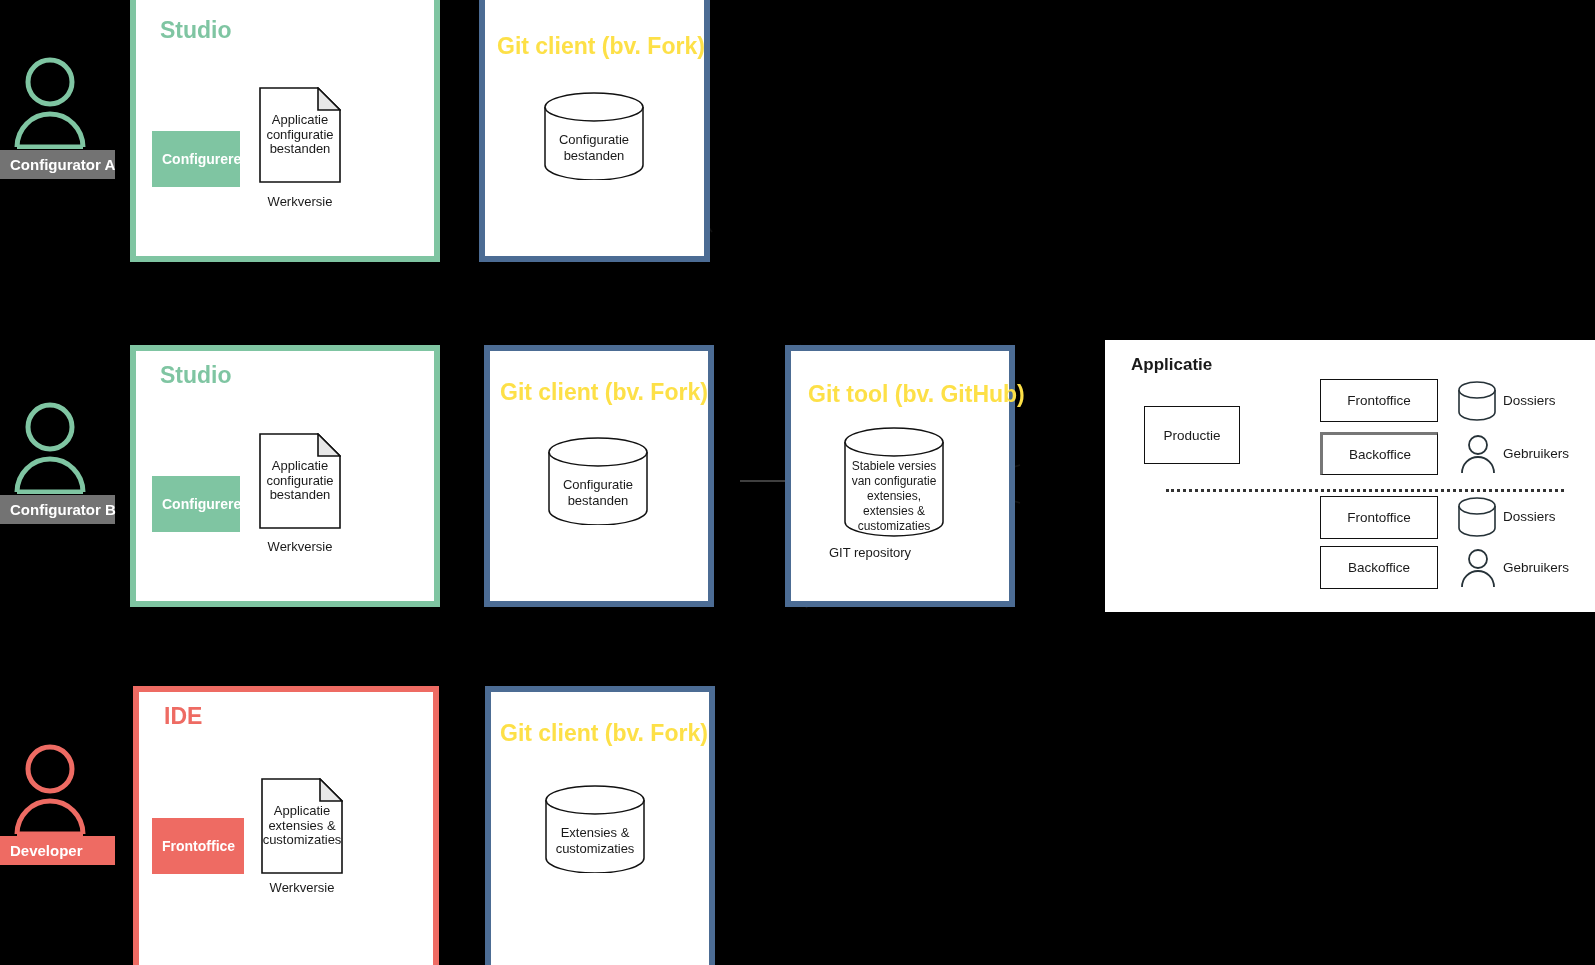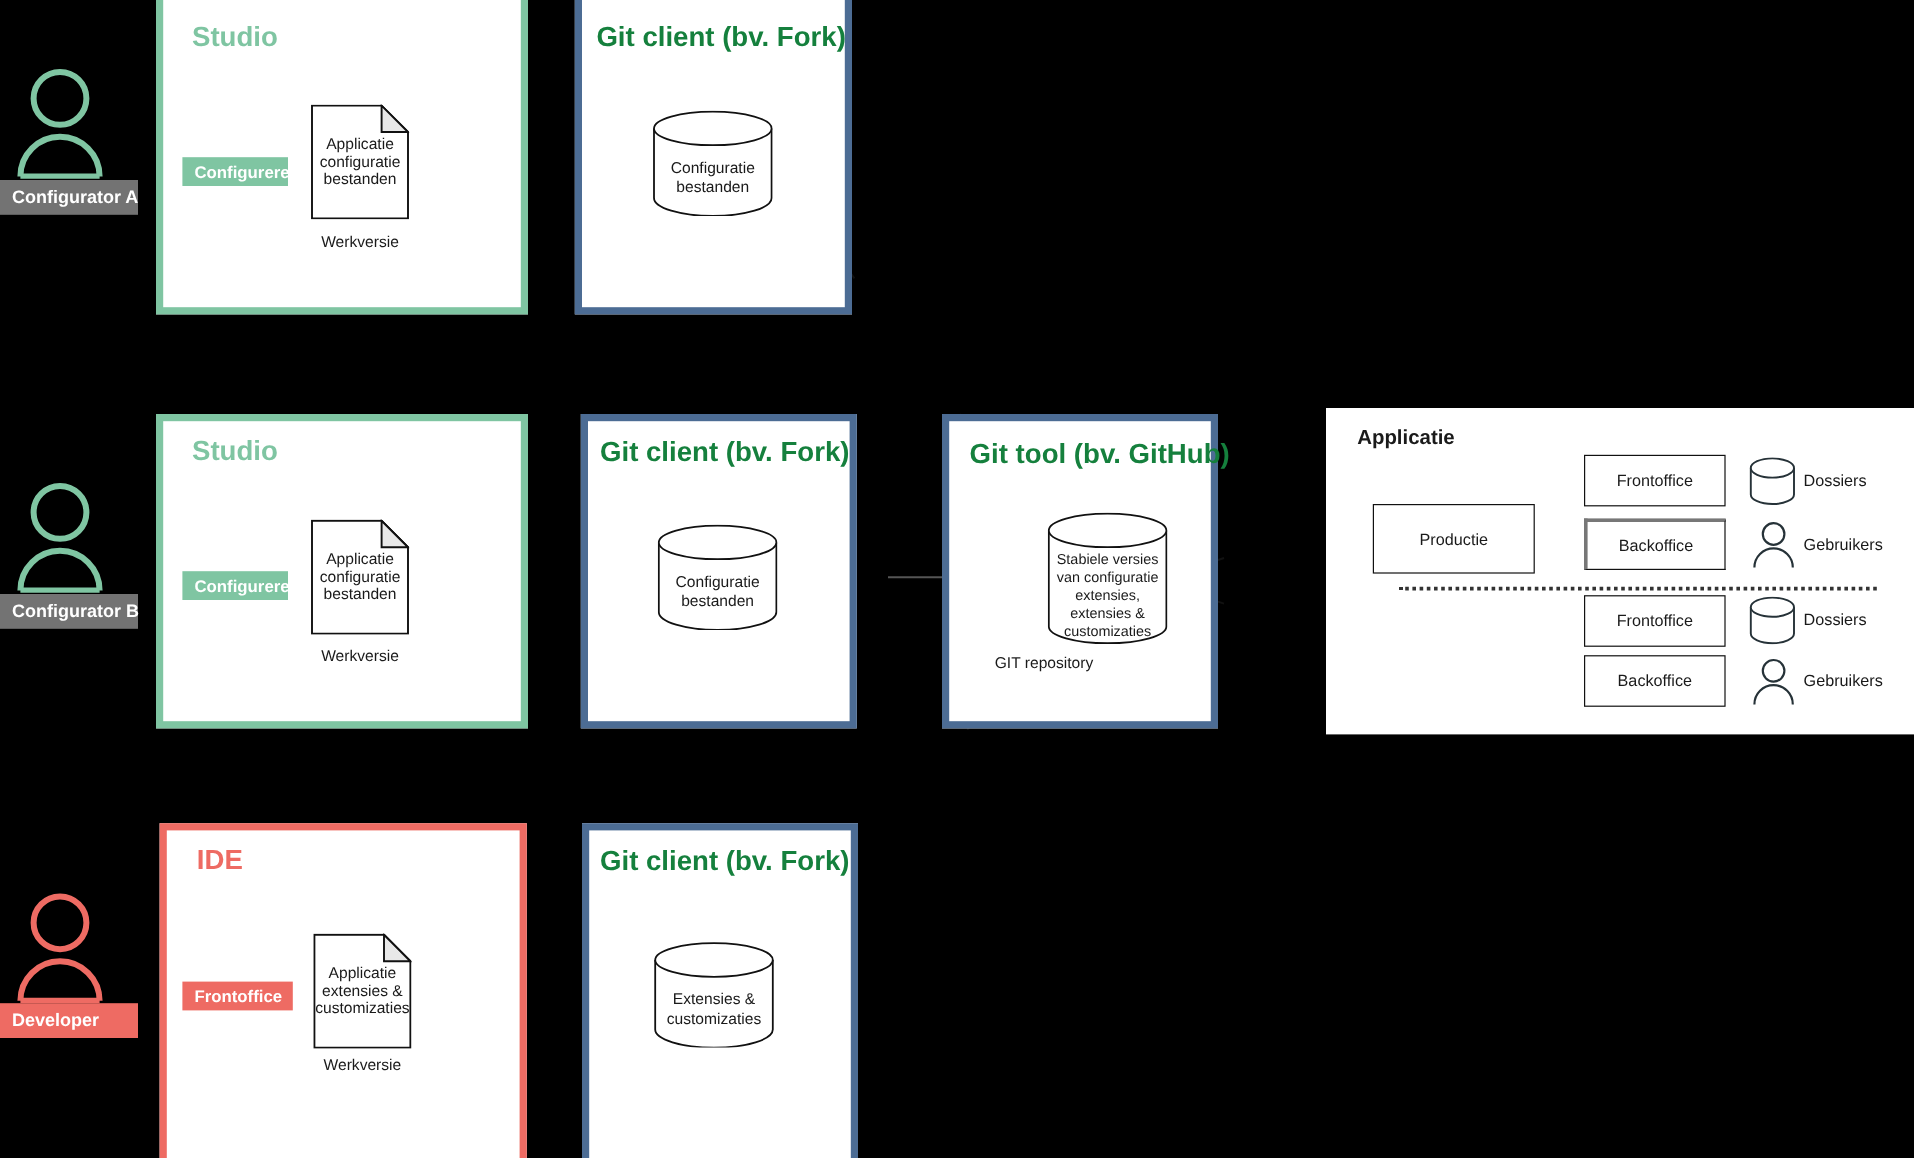--- a/index.html
+++ b/index.html
@@ -16,27 +16,27 @@
   .lbl-red{background:#ee6b63;}
 
   
   .panel{position:absolute;background:#fff;box-sizing:border-box;}
   .p-green{border:6px solid #7fc5a2;}
   .p-blue{border:6px solid #4c6c94;}
   .p-red{border:6px solid #ee6b63;}
   .p-plain{border:none;}
   .panel-title{position:absolute;font-weight:bold;font-size:23px;white-space:nowrap;}
   .t-green{color:#7fc5a2;}
-  .t-blue{color:#15803d;}
+  .t-blue{color:#fde047;margin-top:16px;}
   .t-red{color:#ee6b63;}
   .t-black{color:#1a1a1a;}
 
   
   .chip{position:absolute;color:#fff;font-weight:bold;font-size:14px;
-        padding:4px 10px;white-space:nowrap;text-align:center;box-sizing:border-box;}
+        padding:20px 10px;white-space:nowrap;text-align:center;box-sizing:border-box;}
   .chip-green{background:#7fc5a2;}
   .chip-red{background:#ee6b63;}
 
   
   .doc{position:absolute;}
   .doc svg{position:absolute;left:0;top:0;}
   .doc .doc-text{position:absolute;left:0;top:0;width:100%;height:100%;
       display:flex;align-items:center;justify-content:center;flex-direction:column;
       font-size:13px;color:#1a1a1a;line-height:1.15;text-align:center;pointer-events:none;}
   .caption{position:absolute;font-size:13px;color:#1a1a1a;text-align:center;white-space:nowrap;}
@@ -208,41 +208,41 @@
     </svg>
     <div class="cyl-text" style="padding-top:12px;">
       <span>Configuratie</span>
       <span>bestanden</span>
     </div>
   </div>
 
   <div class="panel p-blue" style="left:785px;top:345px;width:230px;height:262px;"></div>
   <div class="panel-title t-blue" style="left:808px;top:365px;">Git tool (bv. GitHub)</div>
 
-  <div class="cyl" style="left:873px;top:427px;width:100px;height:110px;text-decoration:underline;">
+  <div class="cyl" style="left:844px;top:427px;width:100px;height:110px;text-decoration:underline;">
     <svg width="100" height="110" viewBox="0 0 100 110">
       <path d="M1 15 V95 A49 14 0 0 0 99 95 V15" fill="#fff" stroke="#111" stroke-width="1.5"></path>
       <ellipse cx="50" cy="15" rx="49" ry="14" fill="#fff" stroke="#111" stroke-width="1.5"></ellipse>
     </svg>
     <div class="cyl-text" style="padding-top:14px;font-size:12px;line-height:1.25;">
       <span>Stabiele versies</span>
       <span>van configuratie</span>
       <span>extensies,</span>
       <span>extensies &amp;</span>
       <span>customizaties</span>
     </div>
   </div>
   <div class="caption" style="left:800px;top:545px;width:140px;">GIT repository</div>
 
   <div class="panel p-plain" style="left:1105px;top:340px;width:492px;height:272px;"></div>
   <div class="panel-title t-black" style="left:1131px;top:355px;font-size:17px;">Applicatie</div>
 
   <div class="dotline" style="left:1166px;top:489px;width:398px;"></div>
 
-  <div class="box" style="left:1144px;top:420px;width:135px;height:58px;">Productie</div>
+  <div class="box" style="left:1144px;top:406px;width:96px;height:58px;">Productie</div>
   <div class="box" style="left:1320px;top:379px;width:118px;height:43px;">Frontoffice</div>
   <div class="box box-gray-edge" style="left:1320px;top:432px;width:118px;height:43px;">Backoffice</div>
 
   <div class="mini-ico" style="left:1457px;top:381px;">
     <svg width="40" height="40" viewBox="0 0 40 40">
       <path d="M2 9 V31 A18 8 0 0 0 38 31 V9" fill="#fff" stroke="#263238" stroke-width="1.6"></path>
       <ellipse cx="20" cy="9" rx="18" ry="8" fill="#fff" stroke="#263238" stroke-width="1.6"></ellipse>
     </svg>
   </div>
   <div class="mini-lbl" style="left:1503px;top:393px;">Dossiers</div>

